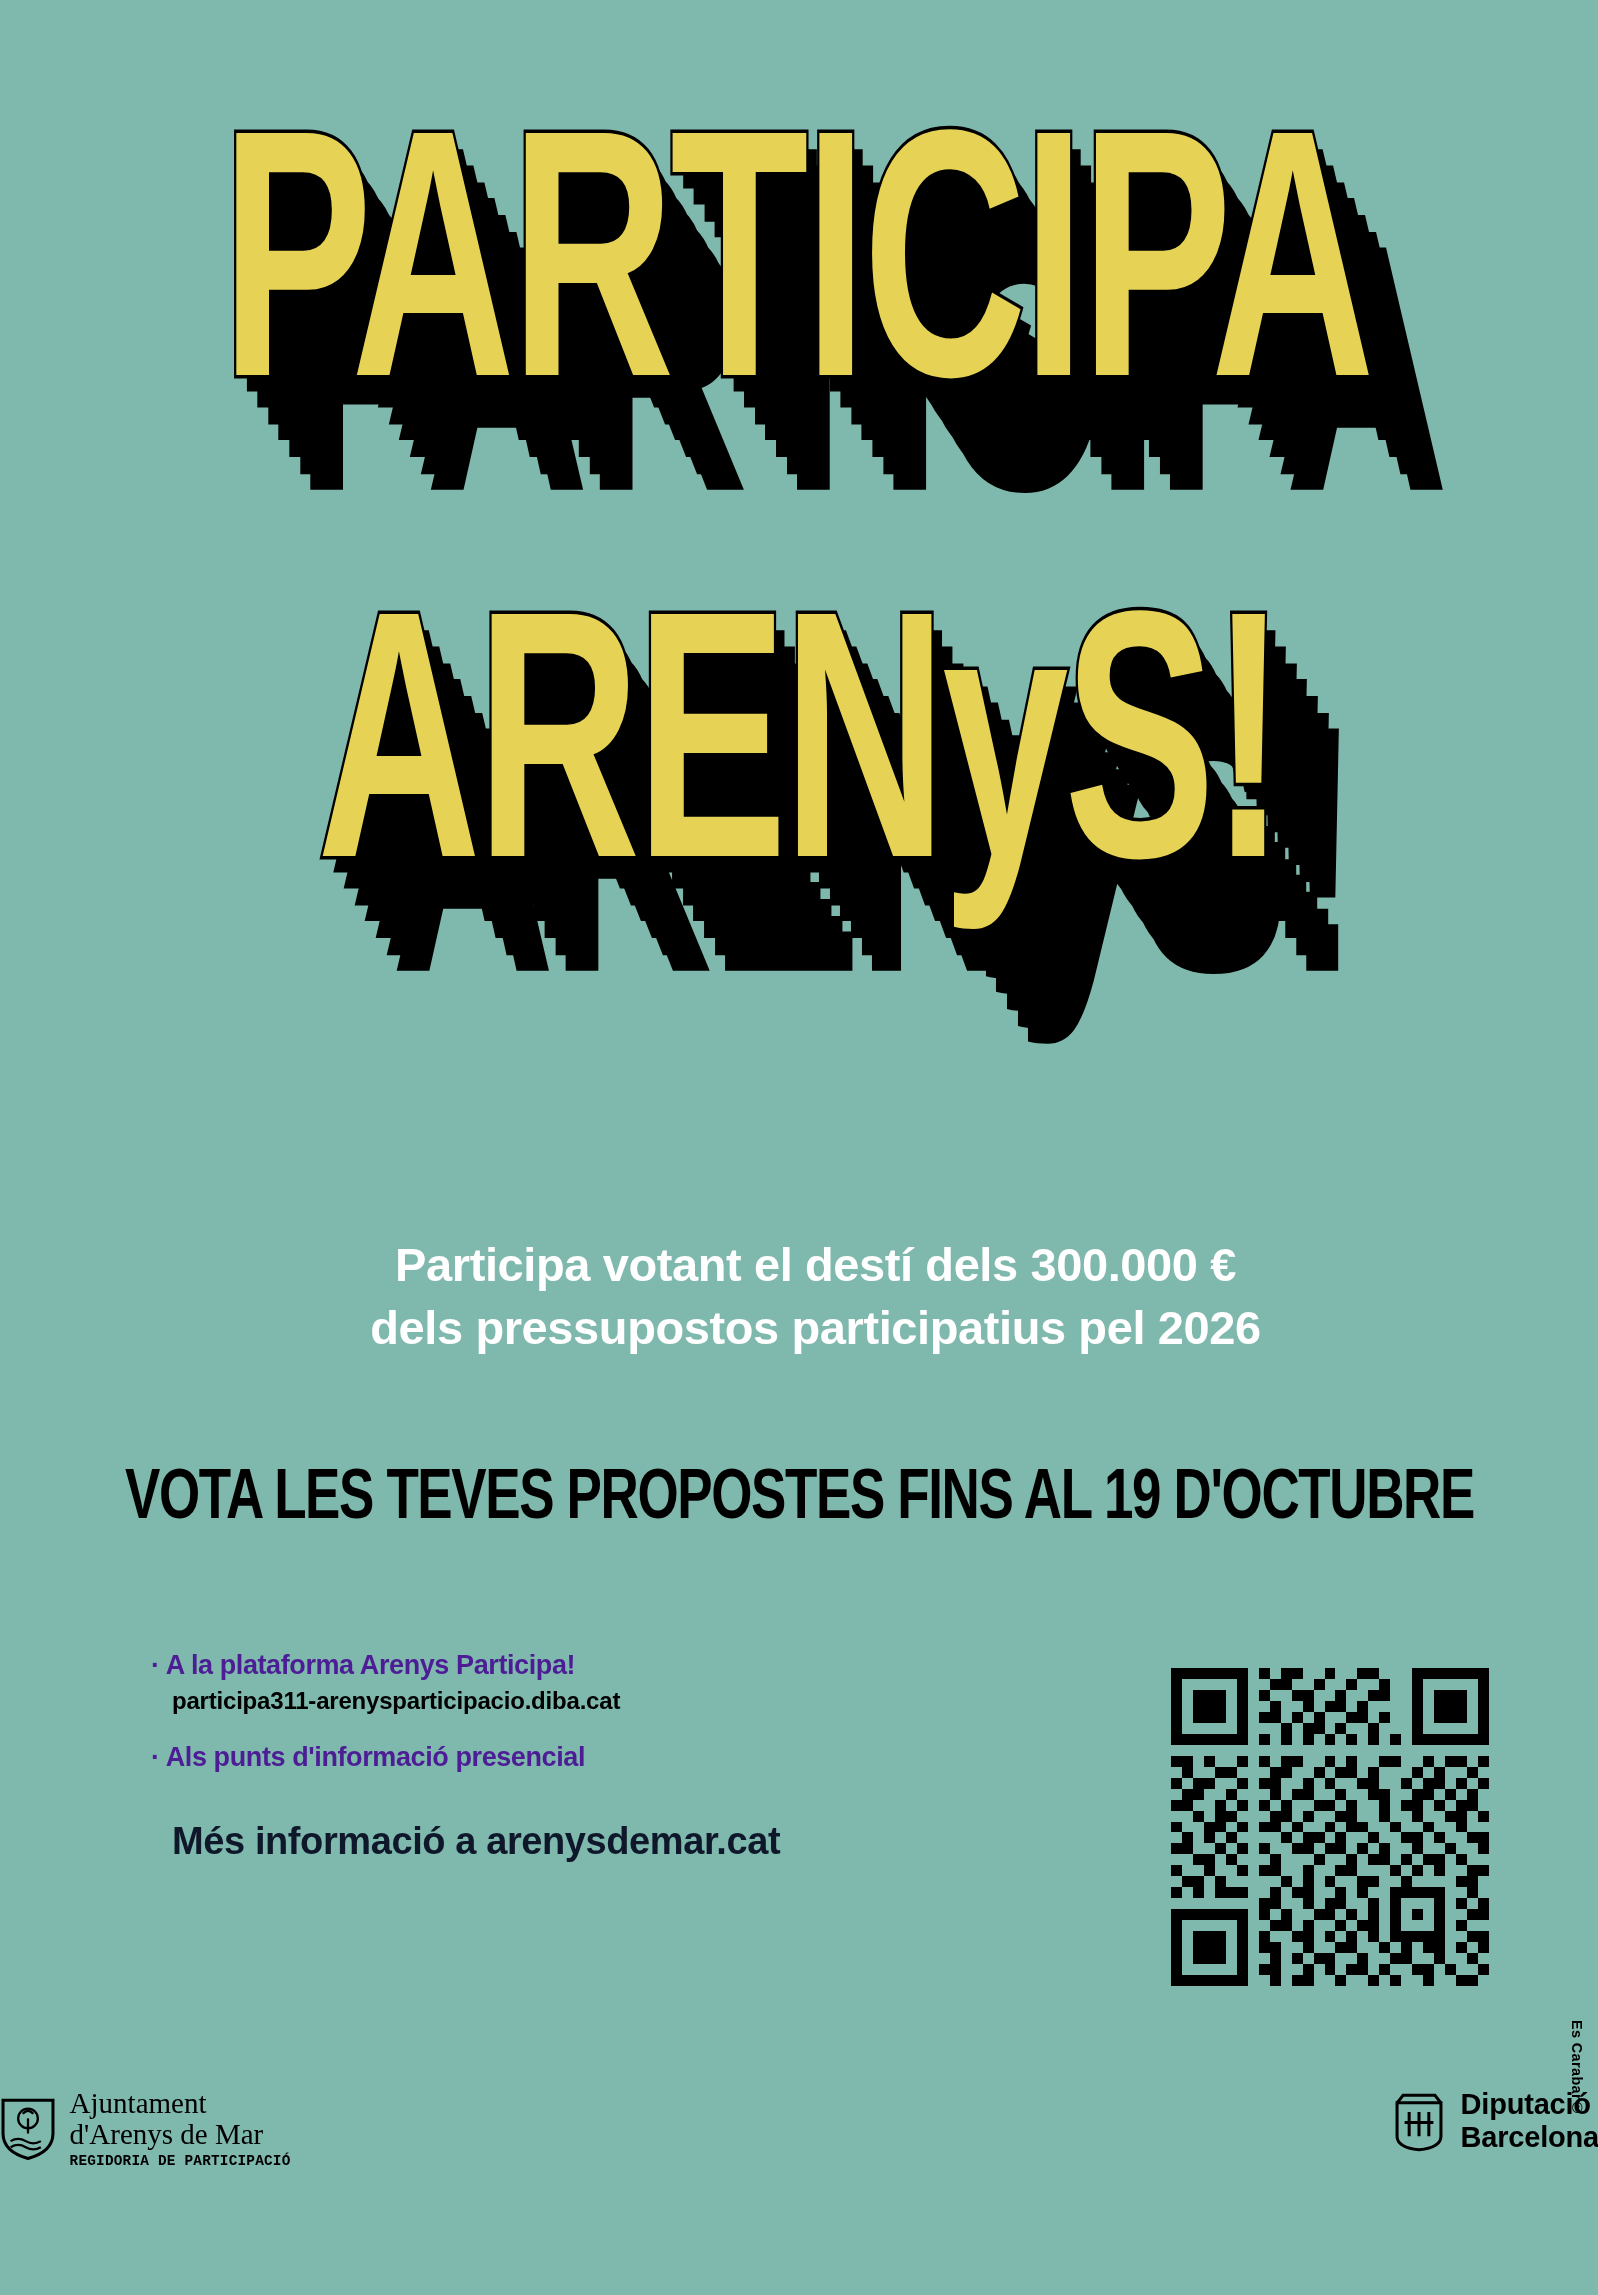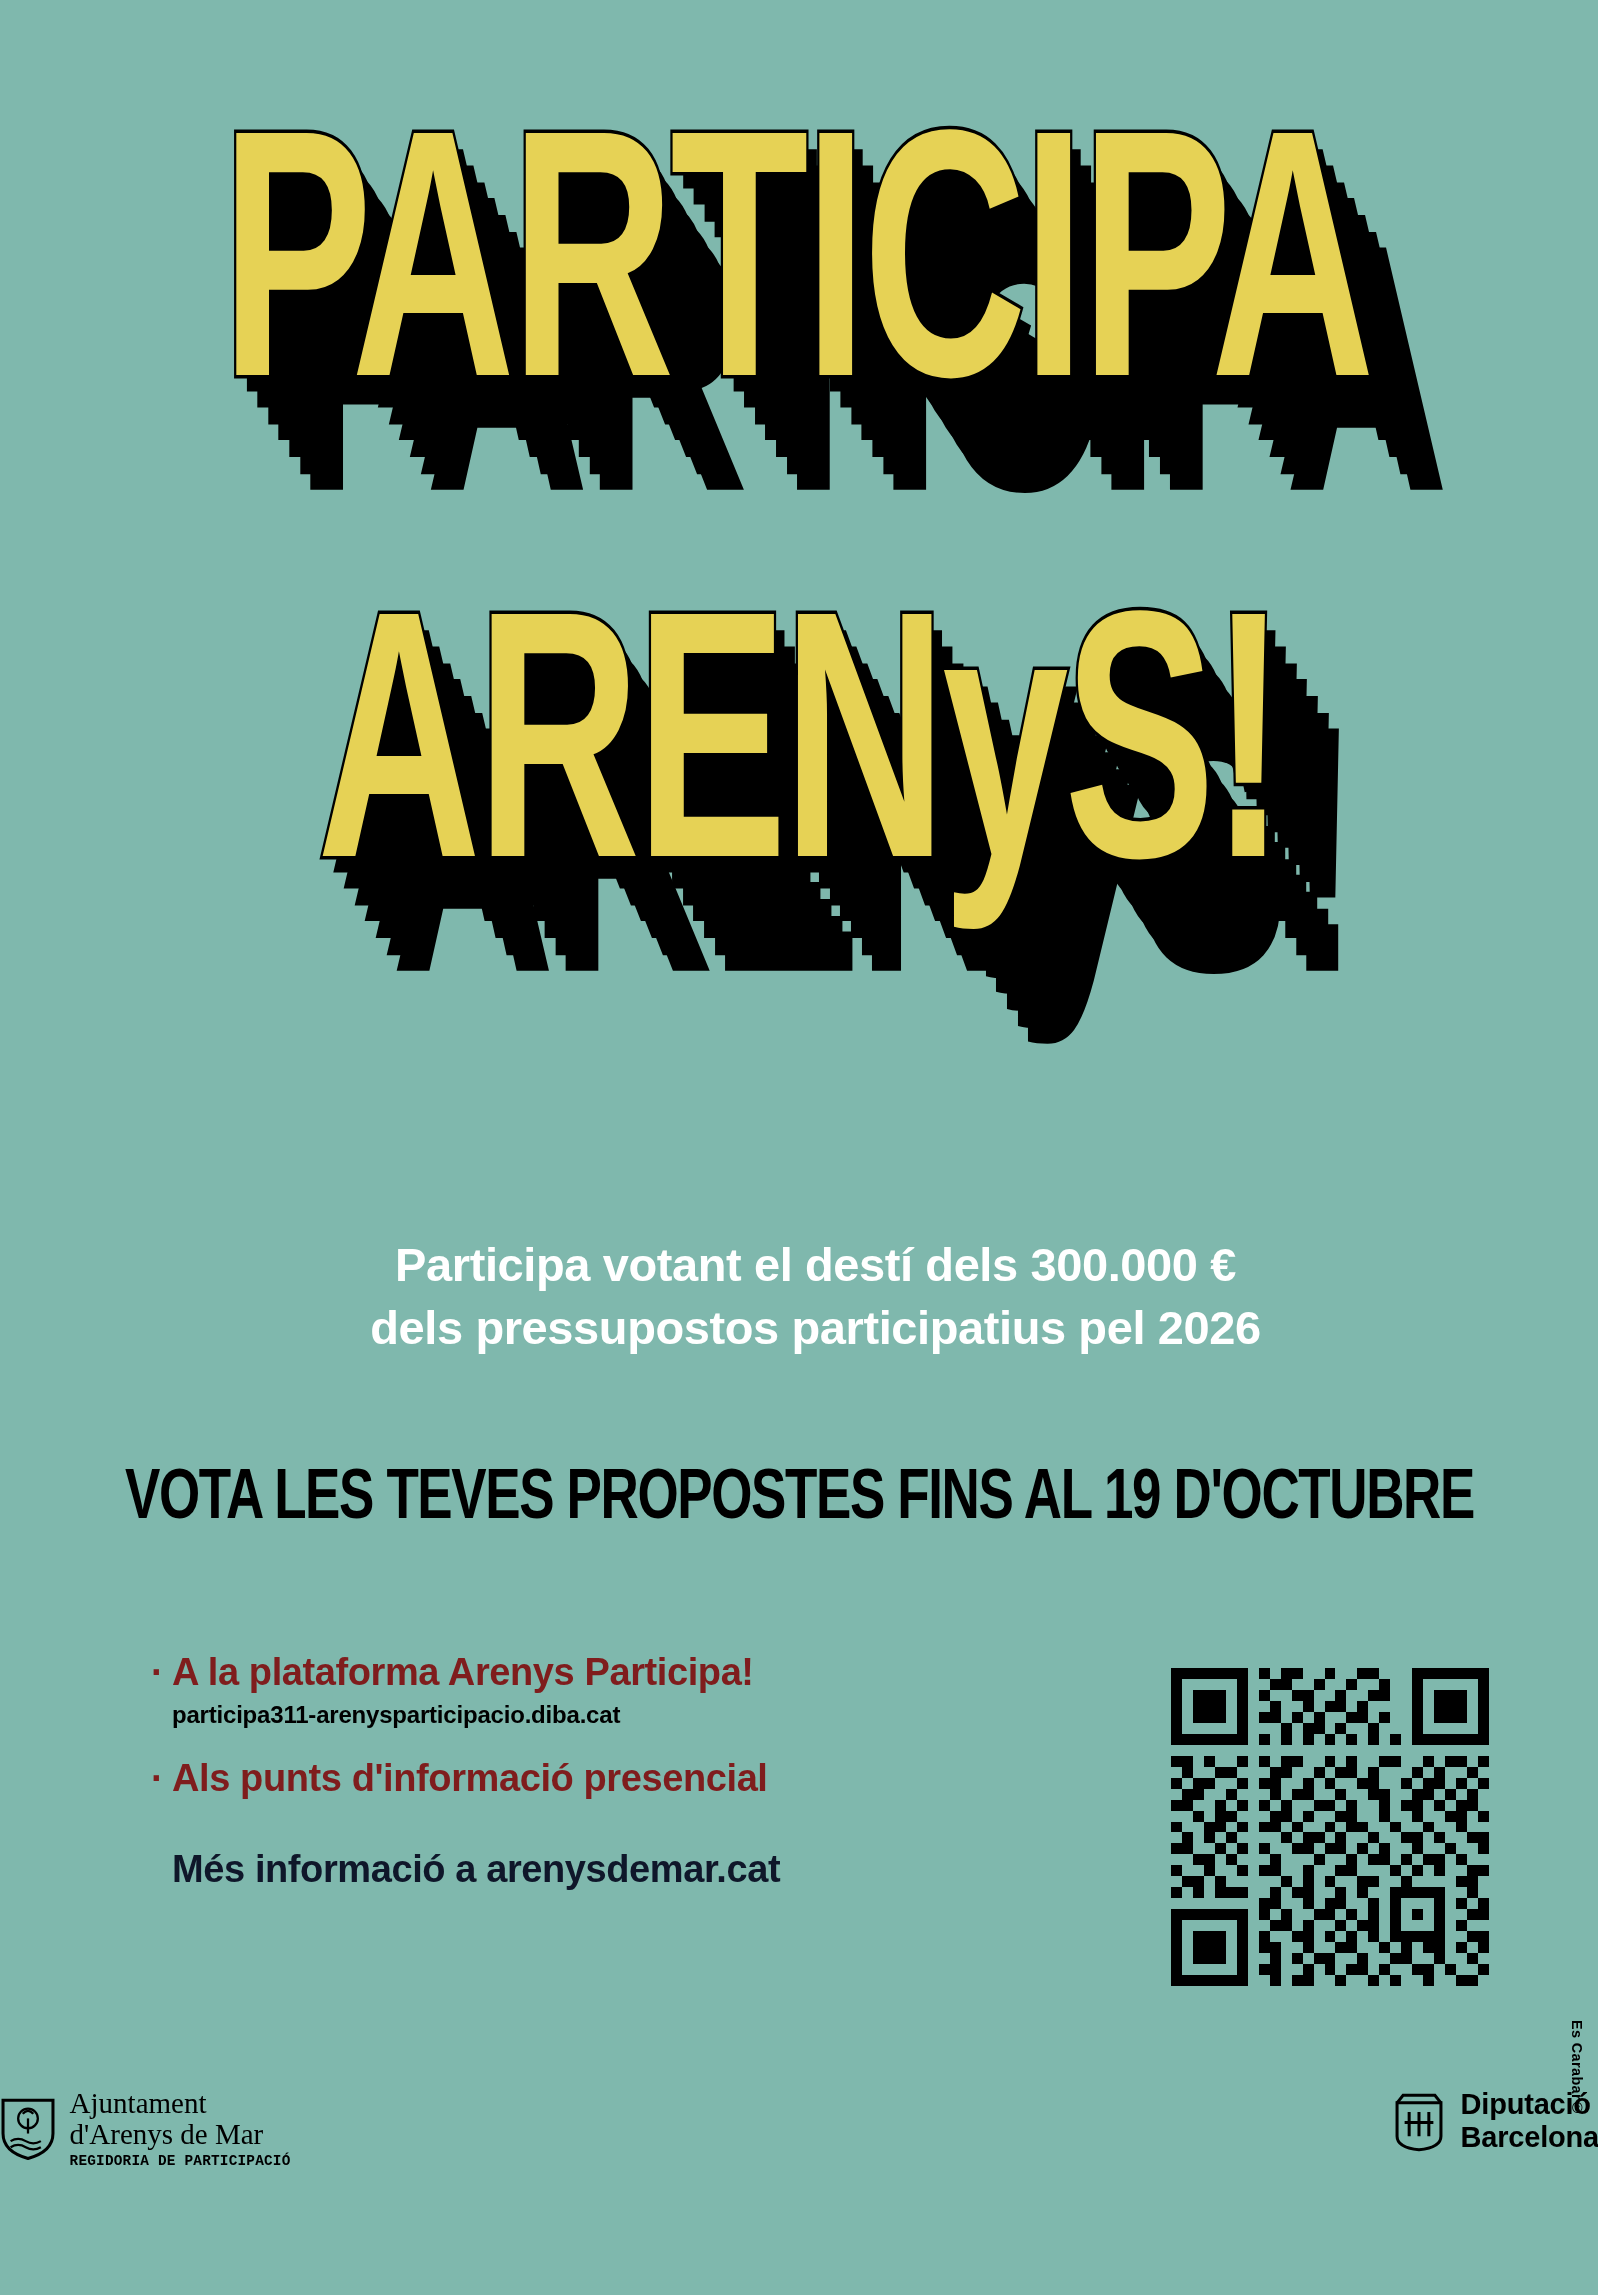--- a/index.html
+++ b/index.html
@@ -95,22 +95,22 @@
   }
 
   
   .info {
     position: absolute;
     left: 151px;
     top: 1649px;
     width: 945px;
   }
   .bullet {
-    color: #7f1d1d;
-    font-size: 38px;
+    color: #4c1d95;
+    font-size: 27px;
     font-weight: bold;
     line-height: 1.25;
     letter-spacing: -0.4px;
     margin-bottom: 4.5px;
   }
   .url {
     color: #000000;
     font-size: 24px;
     font-weight: bold;
     letter-spacing: -0.2px;

